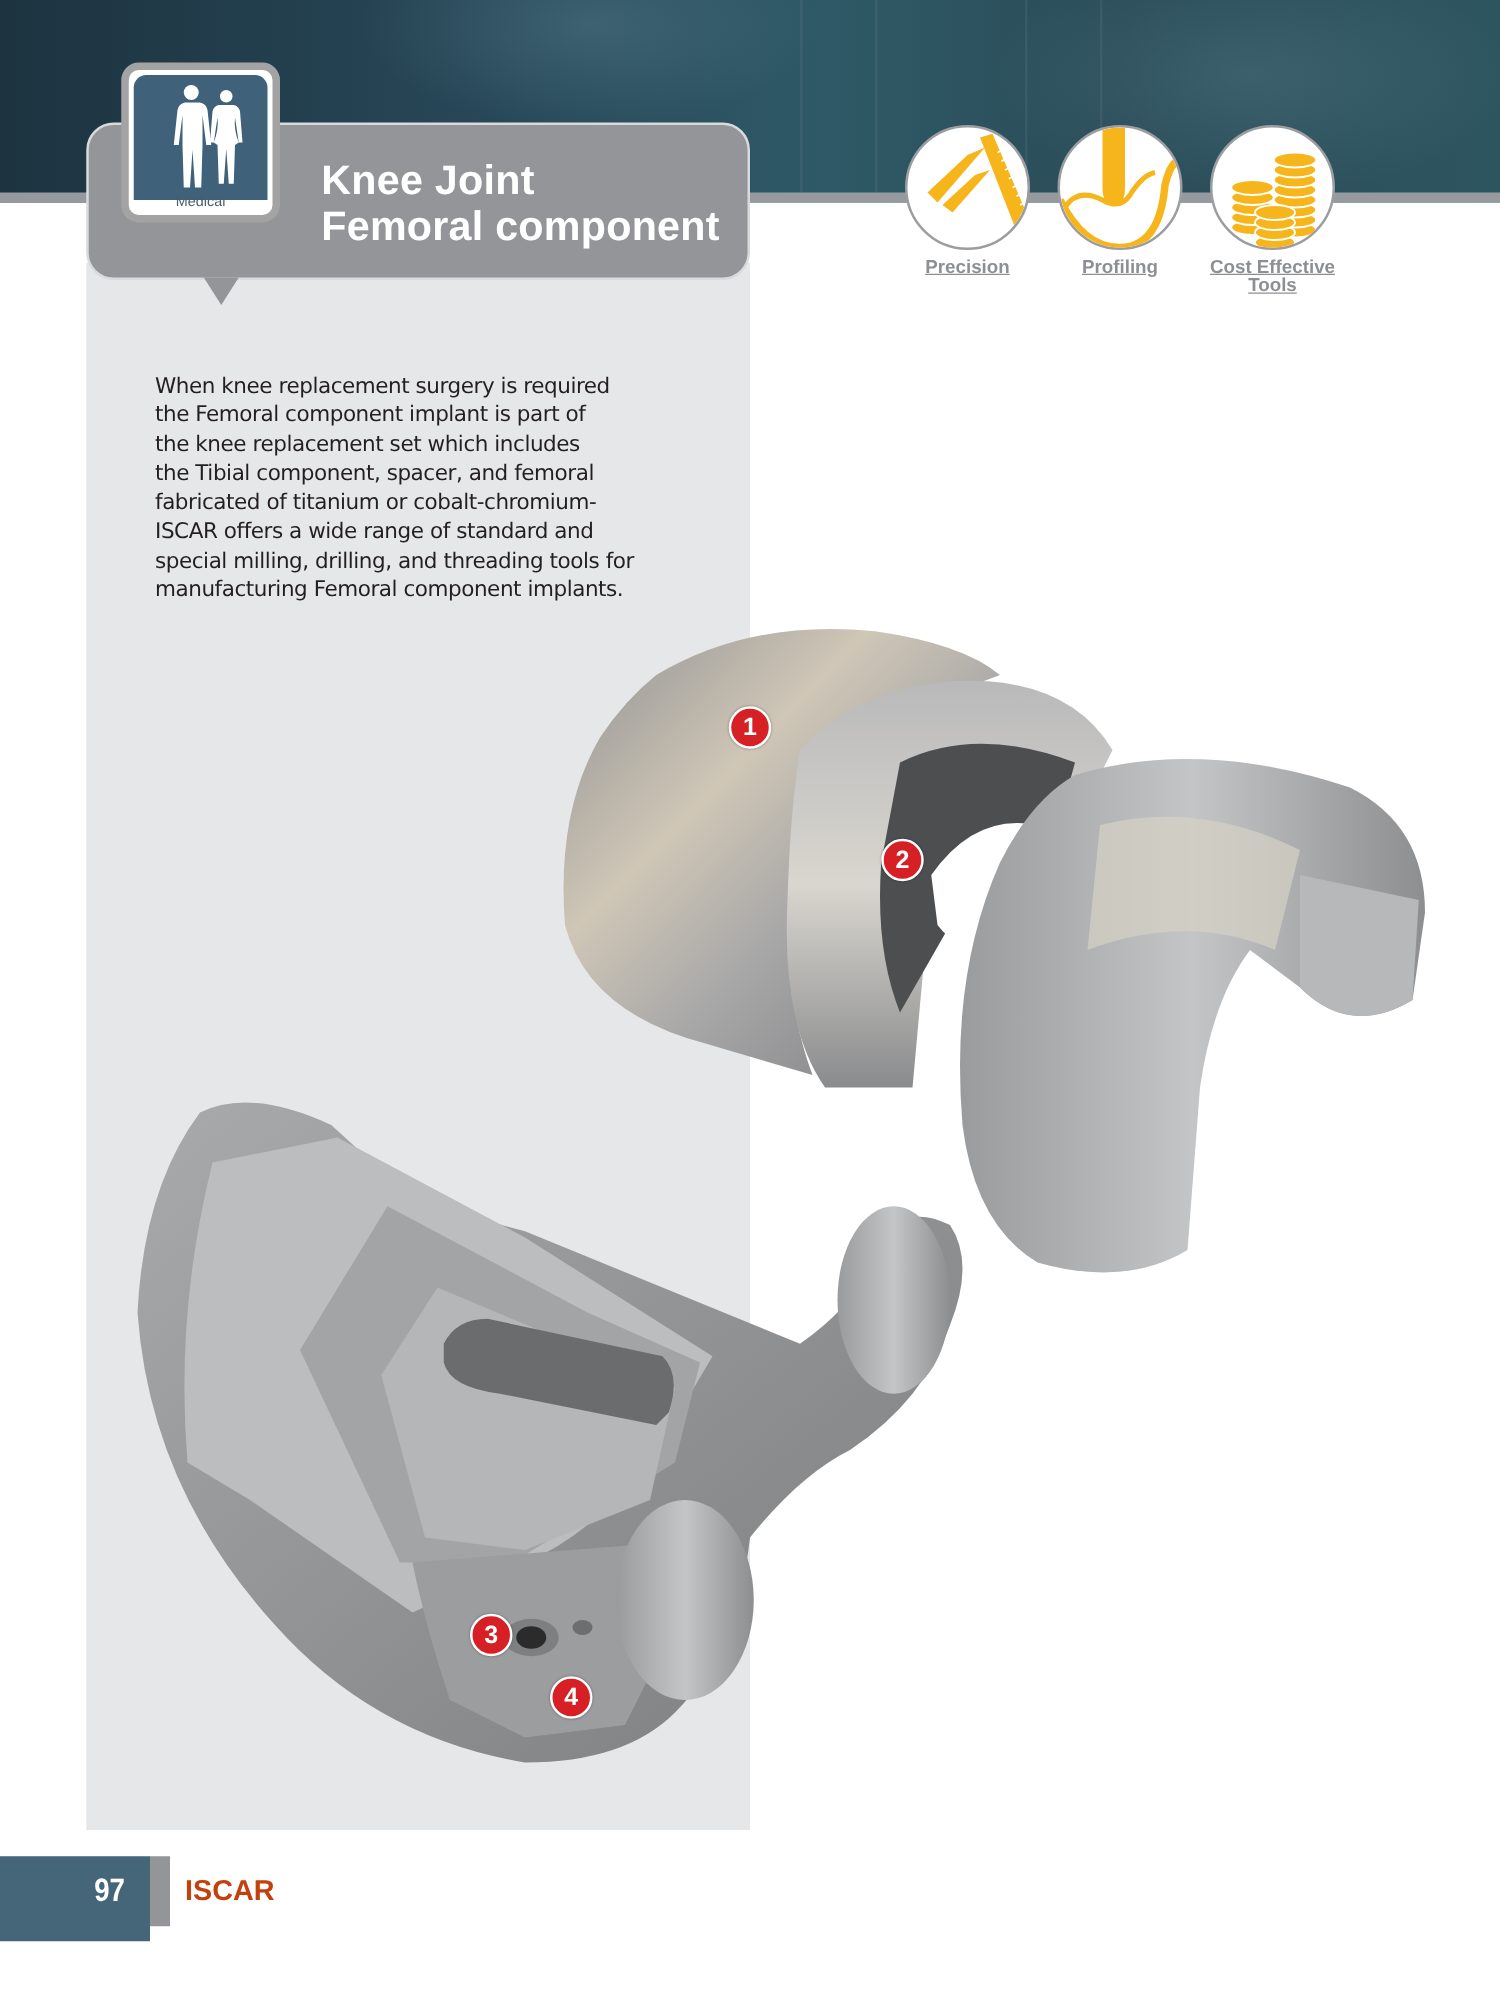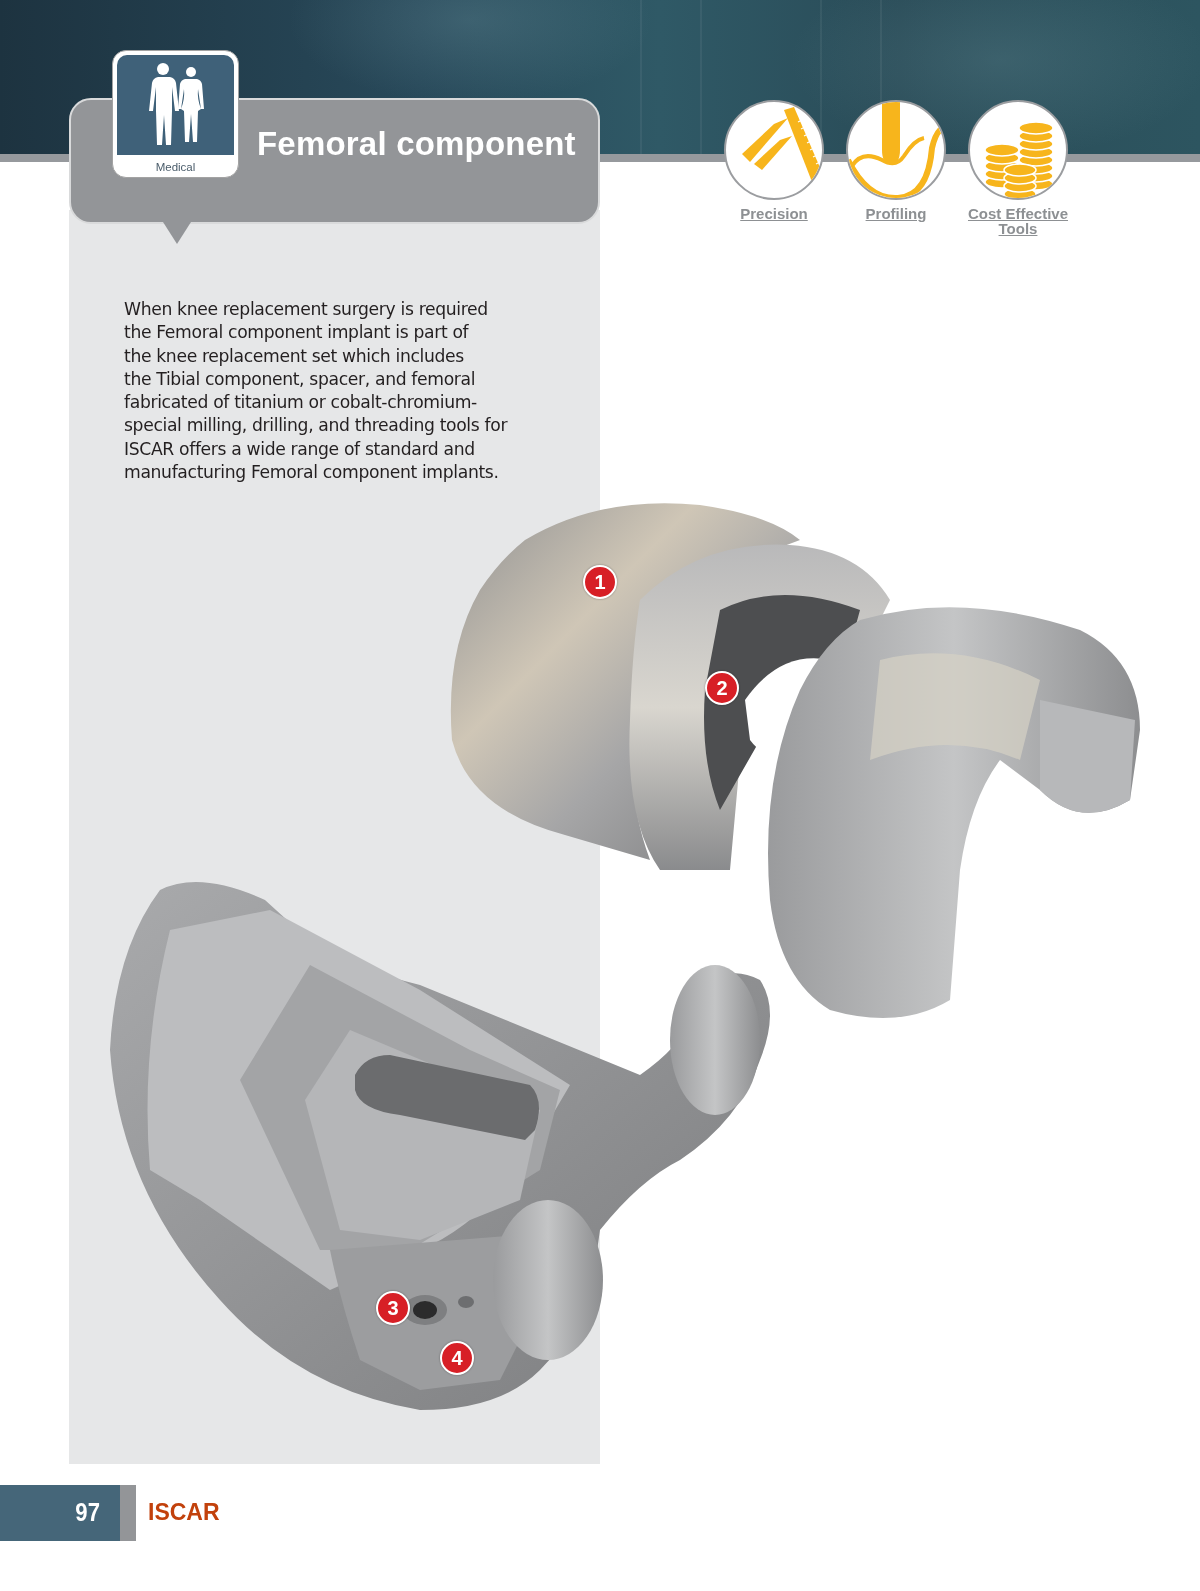--- a/index.html
+++ b/index.html
@@ -41,22 +41,22 @@
   }
   .title {
     position: absolute; left: 257px; top: 125px;
     color: #ffffff; font-weight: bold; font-size: 33px; line-height: 37px;
     letter-spacing: 0.2px;
   }
   .title div { white-space: nowrap; }
 
   
   .badge {
-    position: absolute; left: 112px; top: 50px; width: 127px; height: 128px;
-    background: #ffffff; border-radius: 14px; border: 1px solid #a3a3a3;
+    position: absolute; left: 97px; top: 50px; width: 127px; height: 128px;
+    background: #ffffff; border-radius: 14px; border: 6px solid #a3a3a3;
     overflow: hidden;
   }
   .badge-art {
     position: absolute; left: 4px; top: 4px; right: 4px; height: 100px;
     background: #3f6179; border-radius: 10px 10px 0 0;
   }
   .badge-label {
     position: absolute; left: 0; right: 0; bottom: 4px; text-align: center;
     font-size: 11.5px; color: #4a5c6a;
   }
@@ -86,21 +86,21 @@
 
   .marker {
     position: absolute; width: 34px; height: 34px; border-radius: 50%;
     background: #d71f26; border: 2px solid #ffffff;
     color: #fff; font-weight: bold; font-size: 20px; line-height: 30px; text-align: center;
     box-shadow: 0 0 2px rgba(0,0,0,0.4);
   }
 
   
   .page-block {
-    position: absolute; left: 0; top: 1485px; width: 120px; height: 56px; background: #456679;
+    position: absolute; left: 0; top: 1485px; width: 120px; height: 68px; background: #456679;
   }
   .page-num {
     position: absolute; right: 20px; top: 12px; color: #ffffff; font-weight: bold; font-size: 26px;
     transform: scaleX(0.85); transform-origin: right;
   }
   .page-gap { position: absolute; left: 120px; top: 1485px; width: 16px; height: 56px; background: #939598; }
   .brand {
     position: absolute; left: 148px; top: 1499px; color: #c2410c; font-weight: bold; font-size: 23px;
   }
 </style>
@@ -112,20 +112,21 @@
   <div class="banner-stripe" style="left:700px"></div>
   <div class="banner-stripe" style="left:820px"></div>
   <div class="banner-stripe" style="left:880px"></div>
 </div>
 
 <div class="panel"></div>
 
 <div class="callout"></div>
 <div class="callout-tail"></div>
 <div class="title">
+  <div>Knee Joint</div>
   <div>Femoral component</div>
 </div>
 
 <div class="badge">
   <div class="badge-art">
     <svg width="117" height="100" viewBox="0 0 117 100">
       <g fill="#ffffff">
 
         <circle cx="46" cy="14" r="6"></circle>
         <path d="M39 22 h14 q5 1 6 6 l3 28 h-4 l-3 -24 v24 l-1 34 h-5 l-2 -30 l-2 30 h-5 l-1 -34 v-24 l-3 24 h-4 l3 -28 q1 -5 6 -6z"></path>
@@ -204,22 +205,22 @@
     <div>Tools</div>
   </div>
 </div>
 
 <div class="body-text">
   <div>When knee replacement surgery is required</div>
   <div>the Femoral component implant is part of</div>
   <div>the knee replacement set which includes</div>
   <div>the Tibial component, spacer, and femoral</div>
   <div>fabricated of titanium or cobalt-chromium-</div>
+  <div>ISCAR offers a wide range of standard and</div>
   <div>special milling, drilling, and threading tools for</div>
-  <div>ISCAR offers a wide range of standard and</div>
   <div>manufacturing Femoral component implants.</div>
 </div>
 
 <svg class="art" viewBox="0 0 1200 1591">
   <defs>
     <linearGradient id="metalA" x1="0" y1="0" x2="1" y2="1">
       <stop offset="0" stop-color="#8e8f91"></stop>
       <stop offset="0.35" stop-color="#cfc6b6"></stop>
       <stop offset="0.6" stop-color="#a6a6a7"></stop>
       <stop offset="1" stop-color="#77787a"></stop>

